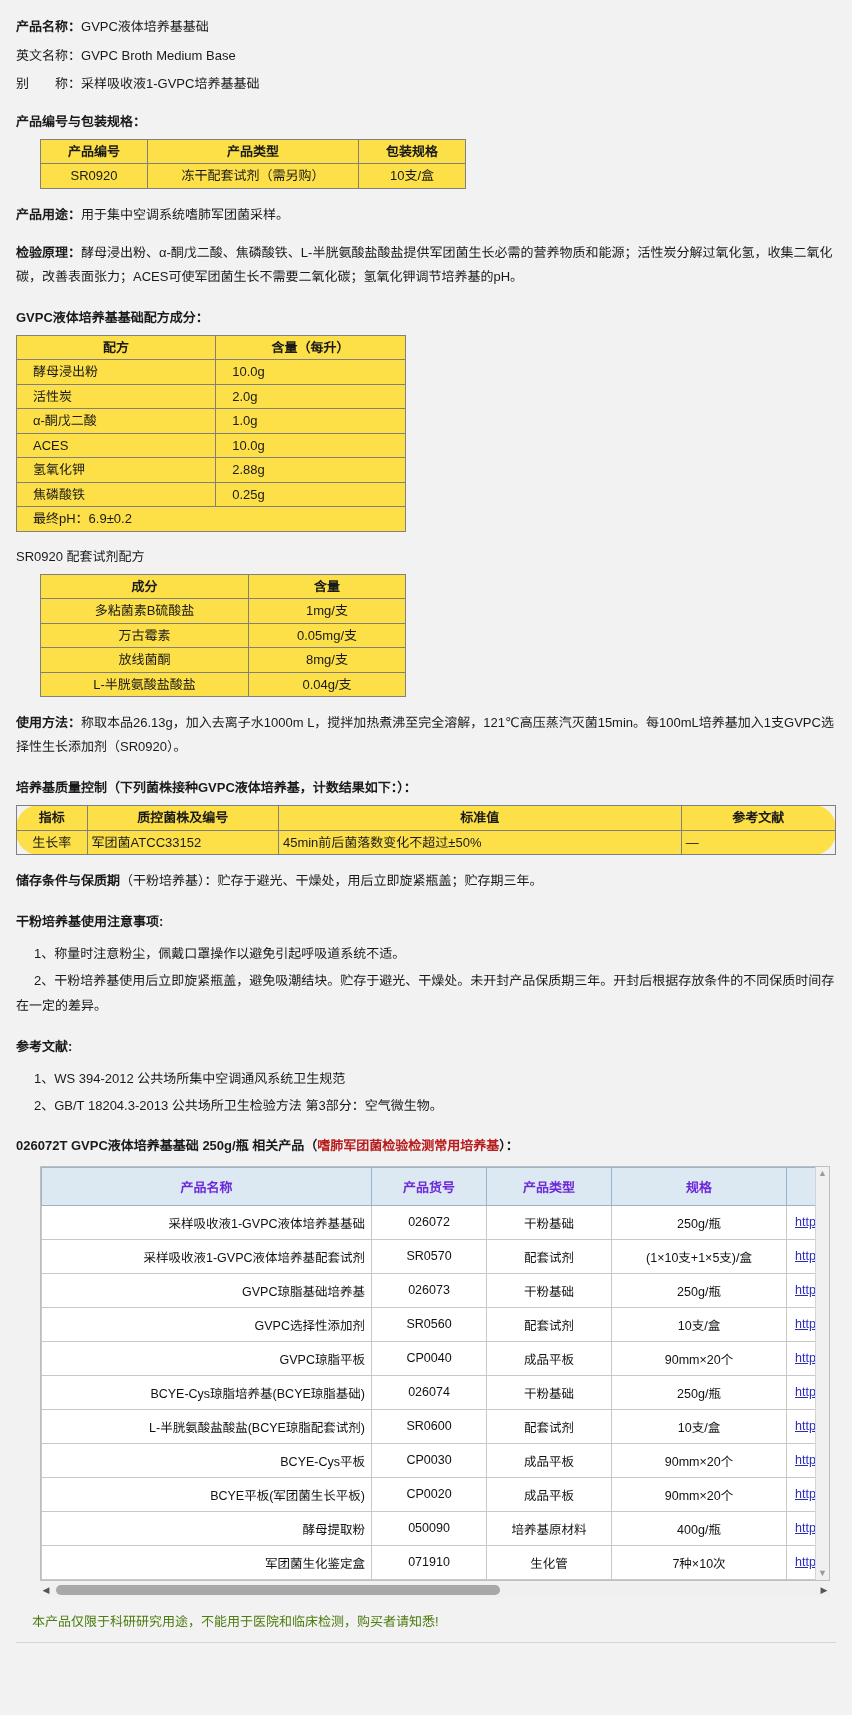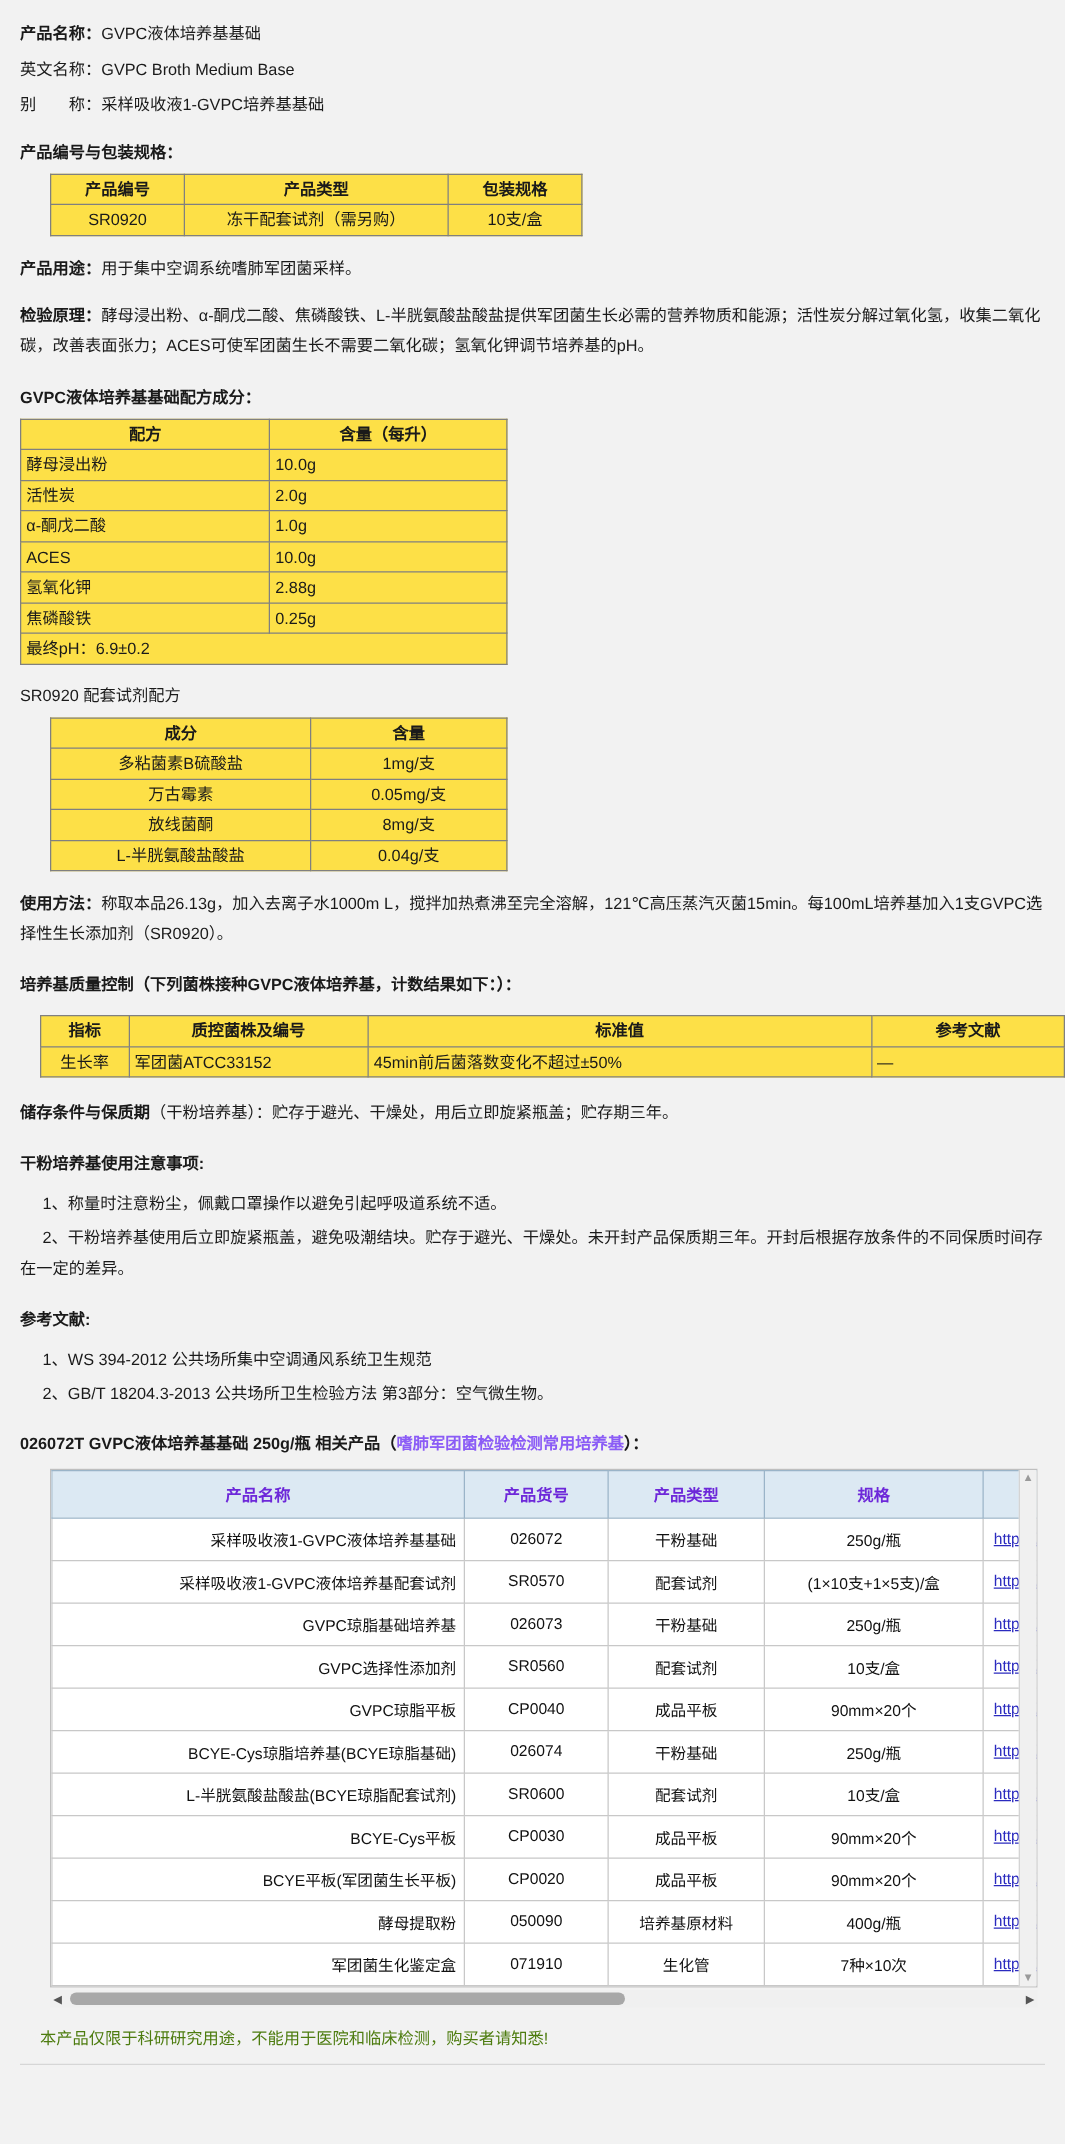--- a/index.html
+++ b/index.html
@@ -96,30 +96,30 @@
   
   #product-code-table { margin: 0 0 0 24px; }
   #product-code-table .c1 { width: 96px; }
   #product-code-table .c2 { width: 200px; }
   #product-code-table .c3 { width: 96px; }
 
   
   #formula-table { margin: 0; width: 390px; }
   #formula-table .c1 { width: 200px; }
   #formula-table .c2 { width: 190px; }
-  #formula-table td { padding-left: 4px; }
+  #formula-table td { padding-left: 16px; }
   #formula-table td.ph { text-align: left; }
 
   
   #reagent-table { margin: 0 0 0 24px; width: 366px; }
   #reagent-table .c1 { width: 212px; }
   #reagent-table .c2 { width: 154px; }
 
   
-  #qc-table { margin: 16px; width: 100%; }
+  #qc-table { margin: 0; width: 100%; border-radius: 23px; }
   #qc-table .c1 { width: 62px; }
   #qc-table .c2 { width: 186px; }
   #qc-table .c3 { width: 410px; }
   #qc-table .c4 { width: 150px; }
   #qc-table td.lv { text-align: left; padding-left: 4px; }
 
   
   .rel-wrap {
     position: relative;
     margin: 12px 0 0 24px;
@@ -233,21 +233,21 @@
     color: #4d7c0f;
     font-size: 13px;
     font-weight: normal;
     margin: 14px 0 0 16px;
   }
   .rule {
     border: 0;
     border-top: 1px solid #d6d6d6;
     margin: 12px 0 0 0;
   }
-  .sup-head-red { color: #8b5cf6; }
+  .sup-head-red { color: #b91c1c; }
 </style>
 </head>
 <body>
 
 <div class="page">
 
   <div class="hdr-line hdr-first">
     <span class="hdr-label">产品名称：</span>
     <span class="hdr-value">GVPC液体培养基基础</span>
   </div>

